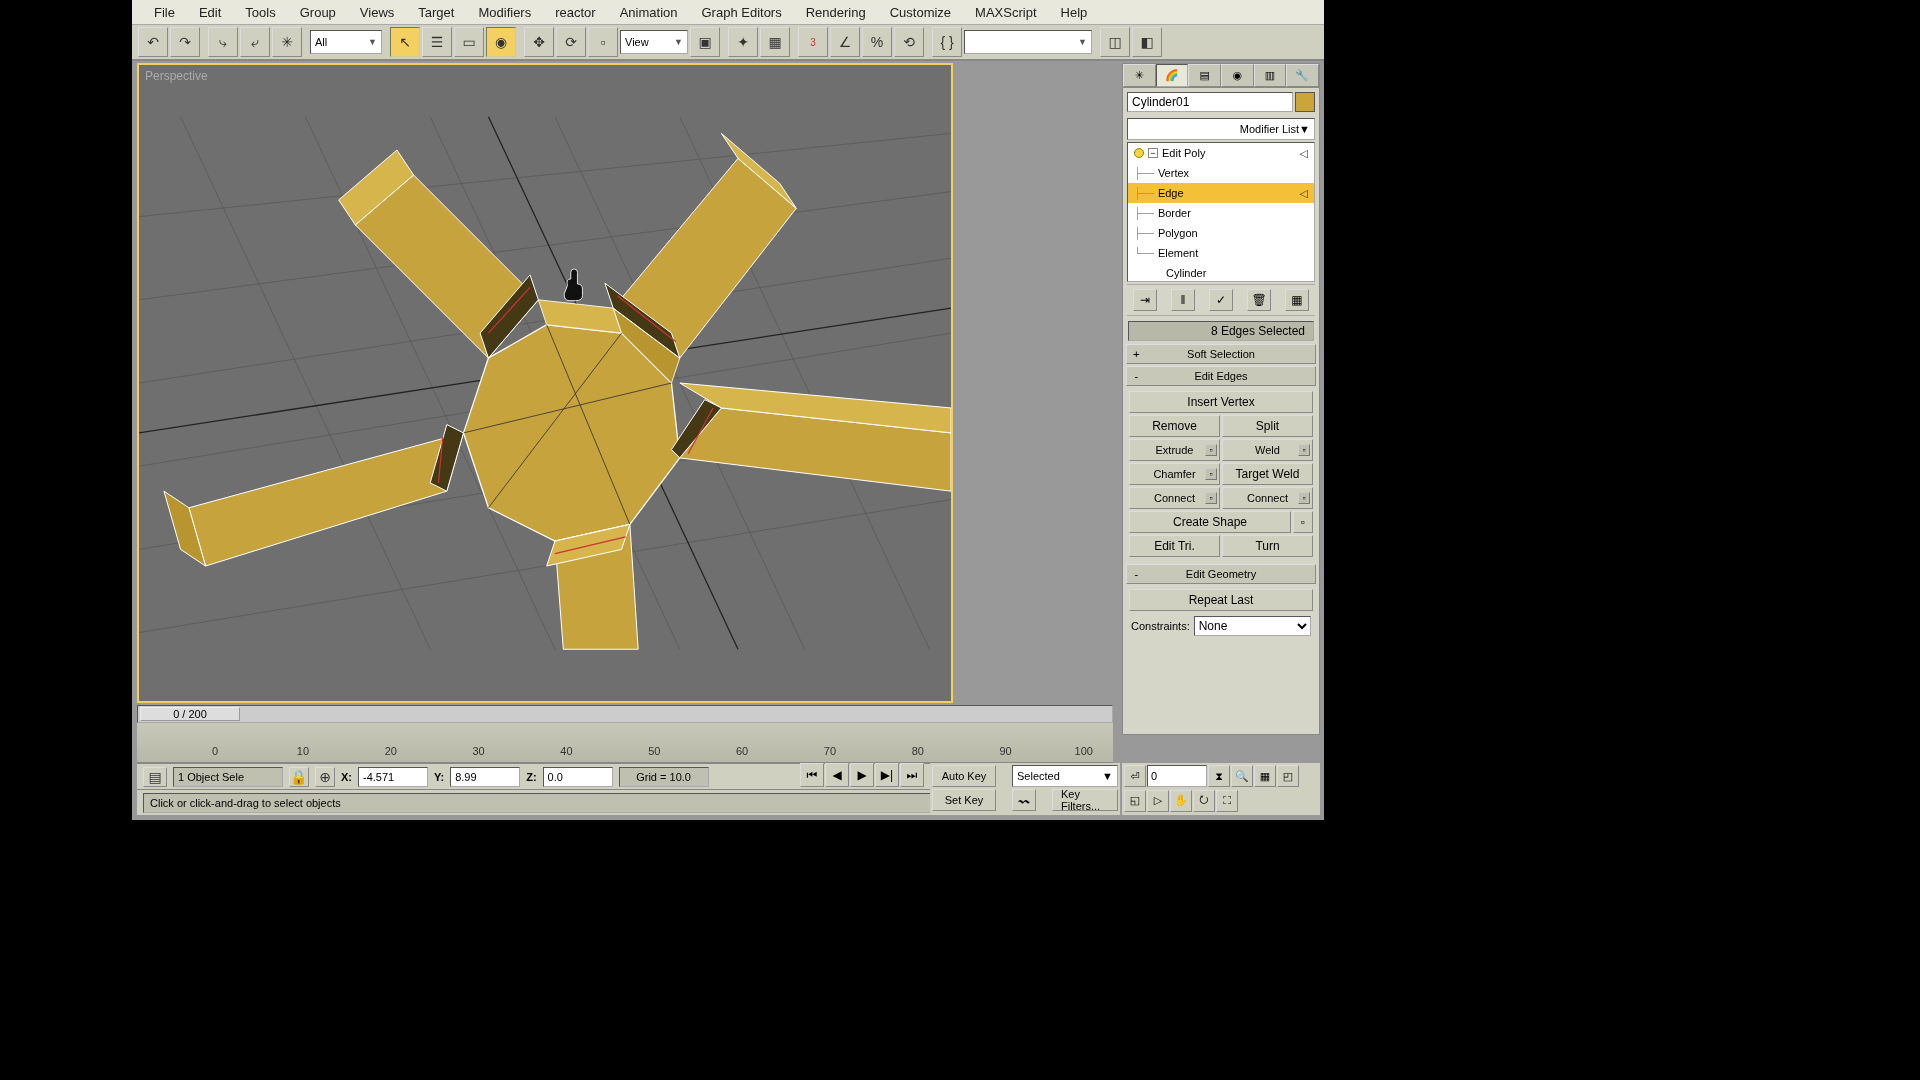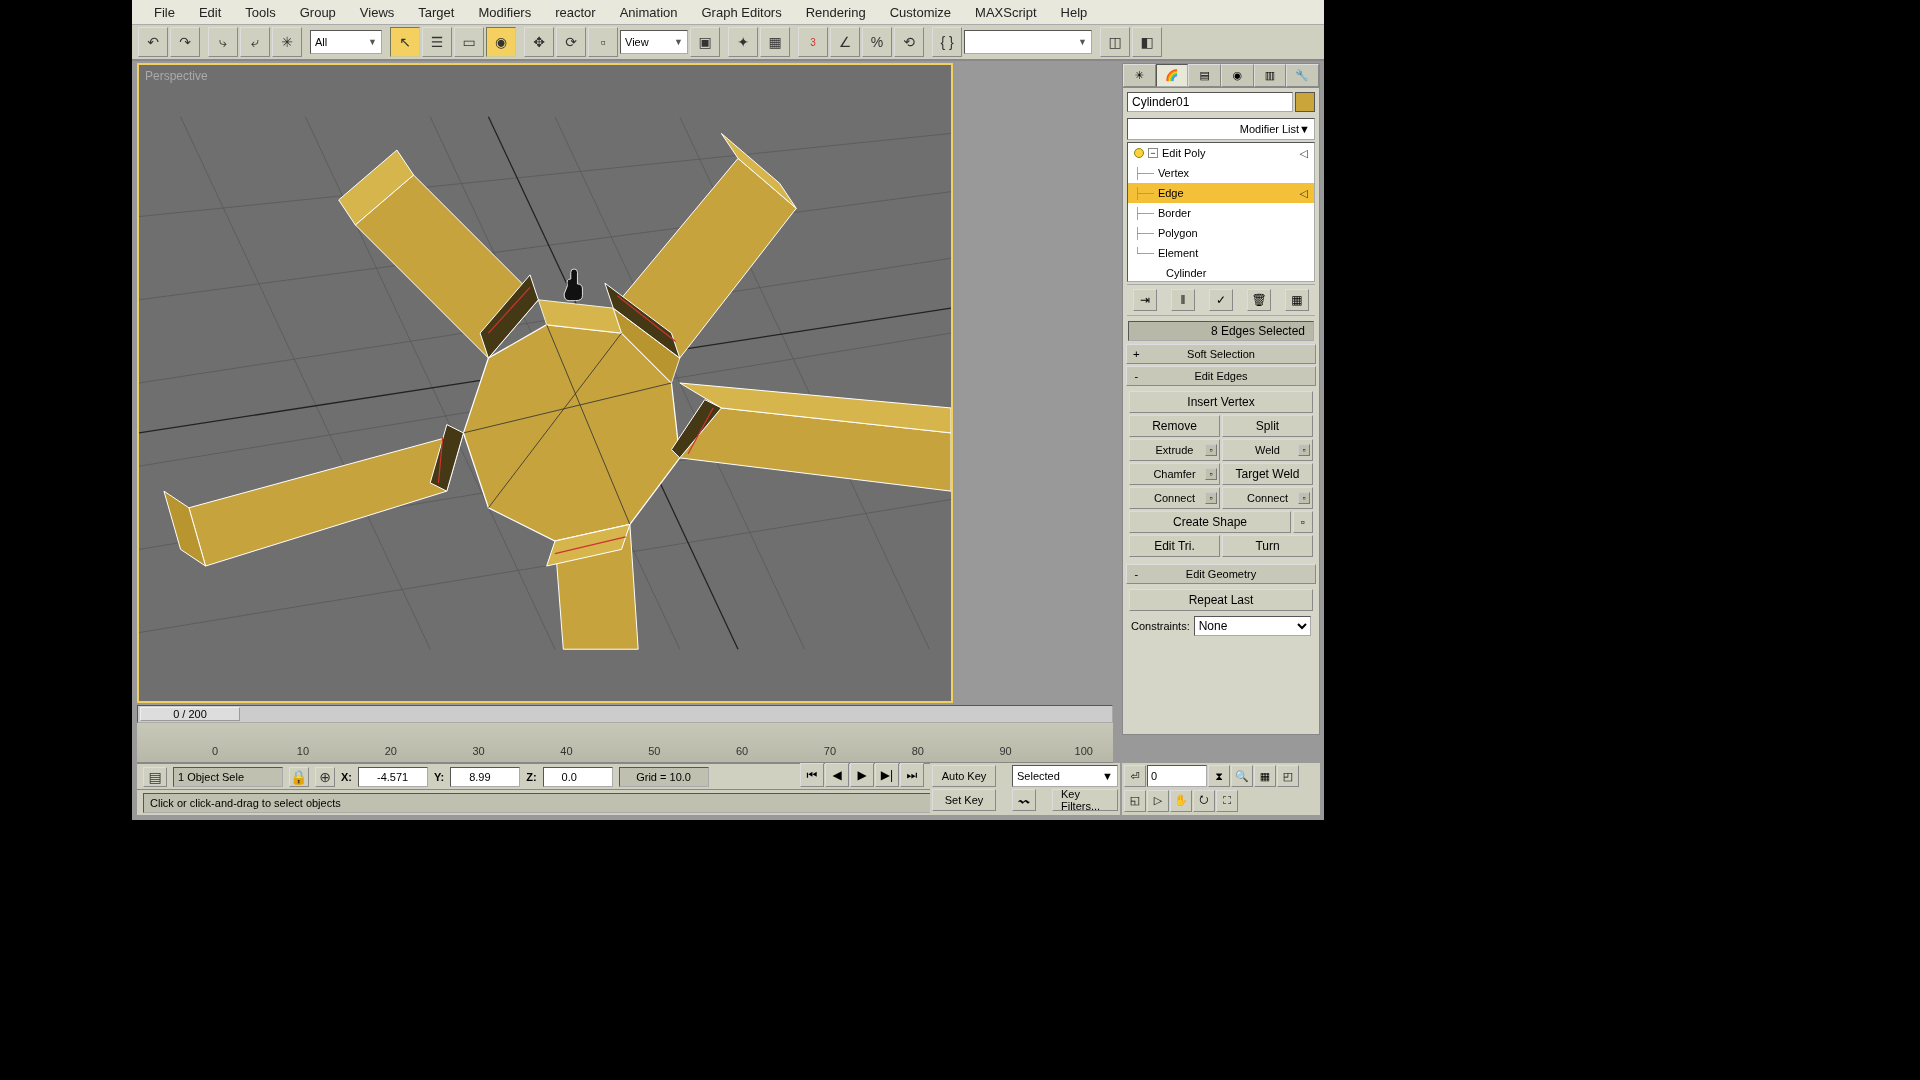--- a/index.html
+++ b/index.html
@@ -47,21 +47,21 @@
 .row-constr select { flex:1; height:20px; background:#fff; border:1px inset #aaa; font-size:12px; }
 .info-line { background:#b8b8a8; border:1px inset #aaa; height:20px; display:flex; align-items:center; justify-content:flex-end; padding:0 8px; margin:3px 2px; font-size:12px; }
 .timeline-area { position:absolute; left:5px; top:705px; width:976px; height:110px; background:#c8c8b8; }
 .tslider { height:18px; background:#ccc; border:1px inset #aaa; position:relative; }
 .tslider .thumb { position:absolute; left:2px; top:1px; height:14px; width:100px; background:#ddd; border:1px outset #eee; display:flex; align-items:center; justify-content:center; font-size:11px; }
 .ruler { height:40px; position:relative; background:linear-gradient(#c8c8b8,#b8b8a8); border-bottom:1px solid #888; }
 .ruler .tick { position:absolute; top:22px; font-size:11px; color:#333; transform:translateX(-50%); }
 .coords-row { height:26px; background:#d0d0c0; display:flex; align-items:center; gap:6px; padding:0 6px; border-top:1px solid #888; }
 .coords-row .info { width:110px; height:20px; background:#c0c0b0; border:1px inset #aaa; padding:0 4px; display:flex; align-items:center; font-size:11px; }
 .coords-row .lbl { font-weight:bold; }
-.coords-row .fld { width:70px; height:20px; background:#fff; border:1px inset #aaa; padding:0 18px; font-size:11px; display:flex; align-items:center; }
+.coords-row .fld { width:70px; height:20px; background:#fff; border:1px inset #aaa; padding:0 4px; font-size:11px; display:flex; align-items:center; }
 .coords-row .grid { width:90px; height:20px; background:#c0c0b0; border:1px inset #aaa; display:flex; align-items:center; justify-content:center; font-size:11px; }
 .status-row { height:26px; background:#d0d0c0; display:flex; align-items:center; gap:6px; padding:0 6px; border-top:1px solid #888; }
 .status-row .msg { flex:1; min-width:200px; height:20px; background:#c0c0b0; border:1px inset #aaa; display:flex; align-items:center; padding:0 6px; font-size:11px; }
 .status-row .tag { width:110px; height:20px; background:#c0c0b0; border:1px inset #aaa; display:flex; align-items:center; padding:0 6px; font-size:11px; }
 .key-controls { position:absolute; right:204px; top:763px; width:190px; height:52px; background:#d0d0c0; display:flex; flex-direction:column; gap:2px; padding:2px; }
 .key-controls .row { display:flex; gap:16px; align-items:center; }
 .key-controls .kb { height:22px; background:#d0d0c0; border:1px outset #ddd; display:flex; align-items:center; justify-content:center; padding:0 8px; font-size:11px; }
 .key-controls .ksel { flex:1; height:22px; background:#fff; border:1px inset #aaa; display:flex; align-items:center; padding:0 4px; font-size:11px; justify-content:space-between; }
 .nav-controls { position:absolute; right:4px; top:763px; width:198px; height:52px; background:#d0d0c0; display:flex; gap:1px; padding:2px; flex-wrap:wrap; }
 .nav-controls .nb { width:22px; height:22px; background:#d0d0c0; border:1px outset #ddd; display:flex; align-items:center; justify-content:center; font-size:11px; }

